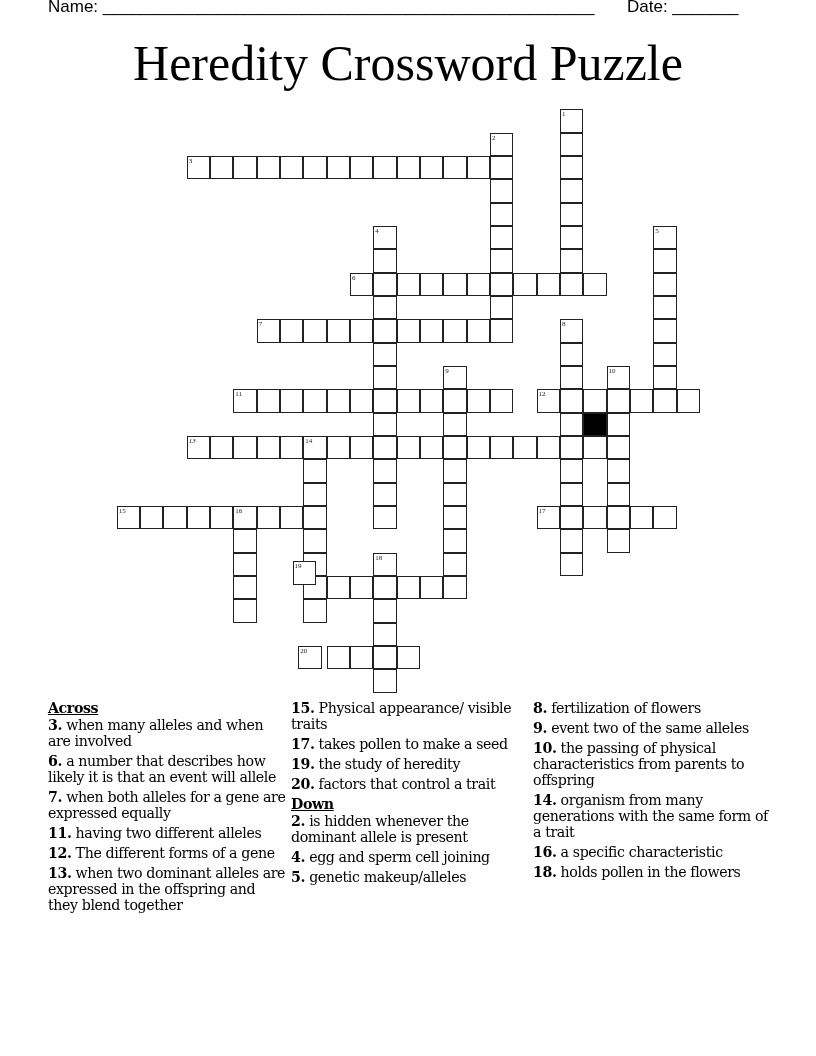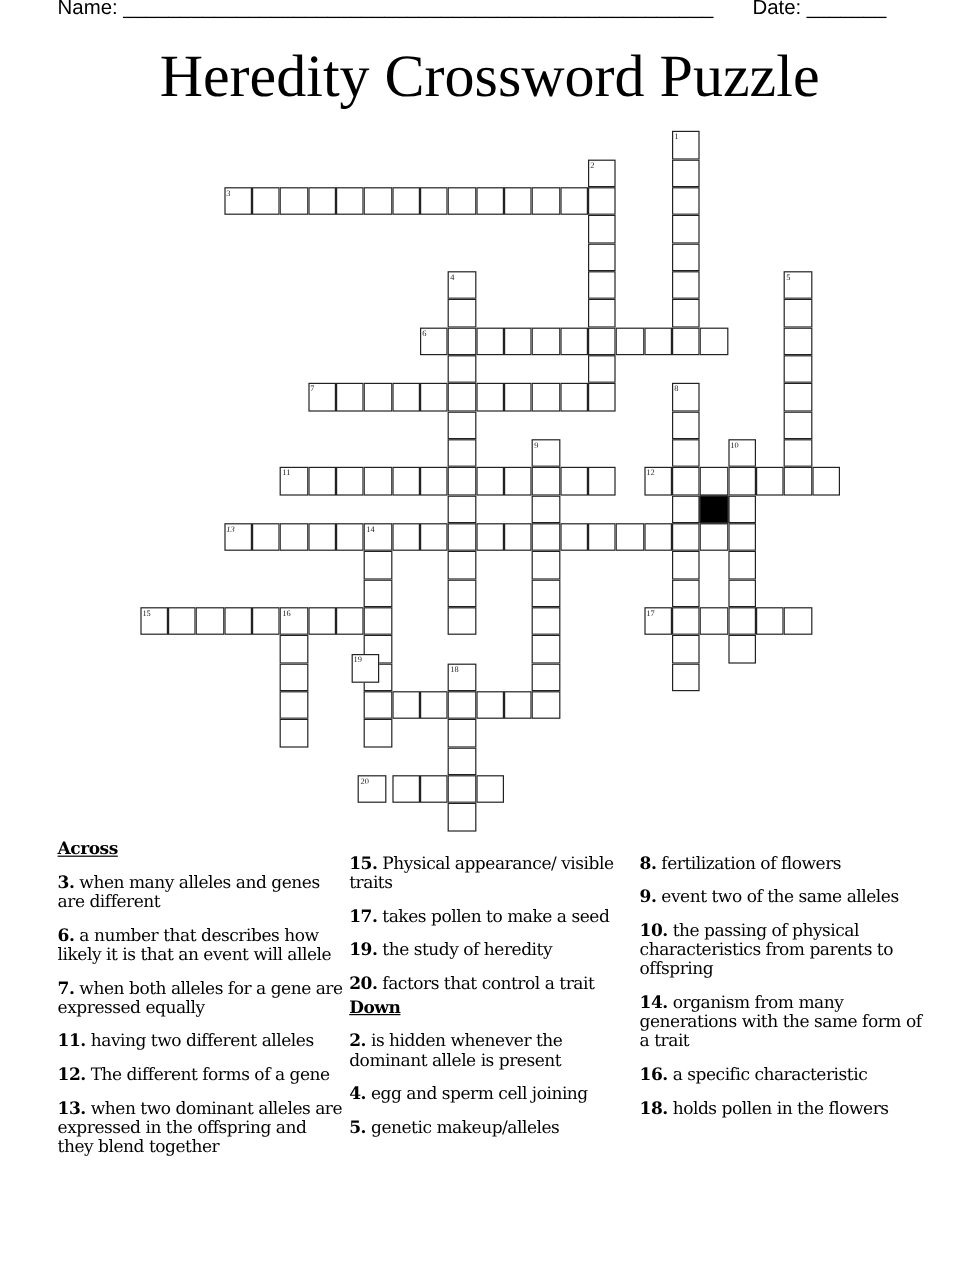--- a/index.html
+++ b/index.html
@@ -6,21 +6,21 @@
   body { width: 816px; height: 1056px; position: relative; overflow: hidden; font-family: "DejaVu Serif", serif; color: #000; }
   .header-line { position: absolute; top: -3px; left: 48px; width: 700px; font-family: "Liberation Sans", sans-serif; font-size: 17px; white-space: nowrap; }
   .header-line span { position: absolute; top: 0; }
   .title { position: absolute; top: 32px; left: 0; width: 816px; text-align: center; font-family: "Liberation Serif", serif; font-size: 50px; line-height: 62px; }
   #grid { position: absolute; left: 0; top: 0; width: 816px; height: 700px; }
   .cell { position: absolute; width: 23.33px; height: 23.33px; box-sizing: border-box; border: 1.3px solid #222; background: #fff; margin-left: -0.65px; margin-top: -0.65px; }
   .cell.black { background: #000; }
   .cell .num { position: absolute; left: 1px; top: 0px; font-family: "Liberation Serif", serif; font-size: 7px; line-height: 8px; color: #222; }
   .clues-col { position: absolute; top: 700px; width: 238px; font-family: "DejaVu Serif", serif; font-size: 14.2px; line-height: 16px; letter-spacing: -0.4px; }
   .clues-col .heading { font-weight: bold; text-decoration: underline; margin: 0 0 1px 0; }
-  .clue { margin: 12px 0 4px 0; }
+  .clue { margin: 0 0 4px 0; }
   .clue b { font-weight: bold; }
 </style>
 </head>
 <body>
 
 <div class="header-line">
   <span style="left:0">Name: ____________________________________________________</span>
   <span style="left:579px">Date: _______</span>
 </div>
 
@@ -211,39 +211,39 @@
     <div class="cell" style="left: 630.56px; top: 506.61px;"></div>
     <div class="cell" style="left: 653.89px; top: 506.61px;"></div>
     <div class="cell" style="left: 373.93px; top: 553.27px;">
       <span class="num">18</span>
     </div>
     <div class="cell" style="left: 373.93px; top: 576.6px;"></div>
     <div class="cell" style="left: 373.93px; top: 599.93px;"></div>
     <div class="cell" style="left: 373.93px; top: 623.26px;"></div>
     <div class="cell" style="left: 373.93px; top: 646.59px;"></div>
     <div class="cell" style="left: 373.93px; top: 669.92px;"></div>
-    <div class="cell" style="left: 280.61px; top: 546px; margin-left: 12px;">
+    <div class="cell" style="left: 280.61px; top: 562px; margin-left: 12px;">
       <span class="num">19</span>
     </div>
     <div class="cell" style="left: 327.27px; top: 576.6px;"></div>
     <div class="cell" style="left: 350.6px; top: 576.6px;"></div>
     <div class="cell" style="left: 397.26px; top: 576.6px;"></div>
     <div class="cell" style="left: 420.59px; top: 576.6px;"></div>
     <div class="cell" style="left: 299px; top: 646.59px;">
       <span class="num">20</span>
     </div>
     <div class="cell" style="left: 327.27px; top: 646.59px;"></div>
     <div class="cell" style="left: 350.6px; top: 646.59px;"></div>
     <div class="cell" style="left: 397.26px; top: 646.59px;"></div>
     <div class="cell black" style="left: 583.9px; top: 413.29px;"></div>
   </div>
 
 <div class="clues-col" id="col1" style="left:48px">
   <div class="heading">Across</div>
-  <div class="clue"><b>3.</b> <span>when many alleles and genes are different</span></div>
+  <div class="clue"><b>3.</b> <span>when many alleles and when are involved</span></div>
   <div class="clue"><b>6.</b> <span>a number that describes how likely it is that an event will allele</span></div>
   <div class="clue"><b>7.</b> <span>when both alleles for a gene are expressed equally</span></div>
   <div class="clue"><b>11.</b> <span>having two different alleles</span></div>
   <div class="clue"><b>12.</b> <span>The different forms of a gene</span></div>
   <div class="clue"><b>13.</b> <span>when two dominant alleles are expressed in the offspring and they blend together</span></div>
 </div>
 
 <div class="clues-col" id="col2" style="left:291px">
   <div class="clue"><b>15.</b> <span>Physical appearance/ visible traits</span></div>
   <div class="clue"><b>17.</b> <span>takes pollen to make a seed</span></div>

